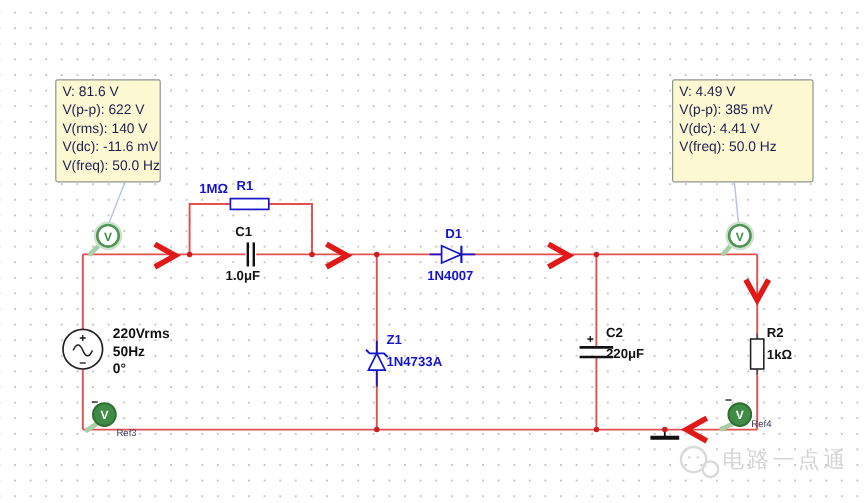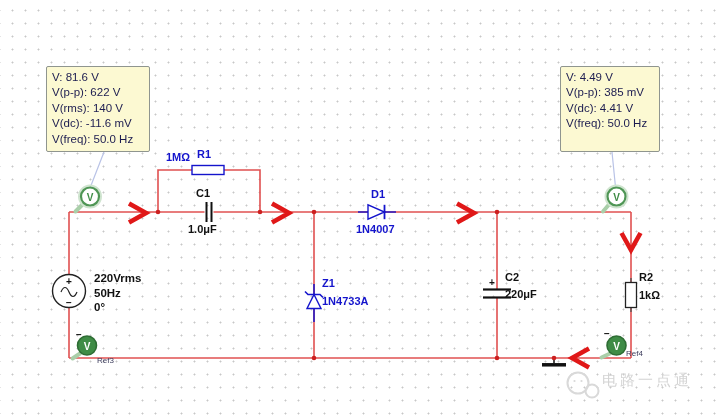--- a/index.html
+++ b/index.html
@@ -9,24 +9,24 @@
     background-image:radial-gradient(circle,#c7c7c7 0.9px,transparent 1.1px);
     background-size:13px 13px;background-position:6px 4px;
     font-family:"Liberation Sans",sans-serif;
   }
   svg{position:absolute;left:0;top:0;}
   .mbox{
     position:absolute;background:#fcf9d2;border:1px solid #8f958f;border-radius:2px;
     padding:3px 5px 2px 5px;color:#1c1c50;font-size:11.5px;line-height:15.4px;
     white-space:nowrap;box-sizing:border-box;
   }
-  #mbox-left{left:46px;top:66px;width:104px;height:86px;}
-  #mbox-right{left:560px;top:66px;width:100px;height:86px;}
+  #mbox-left{left:46px;top:66px;width:88px;height:86px;}
+  #mbox-right{left:560px;top:66px;width:118px;height:86px;}
   .wm-title{
-    position:absolute;left:602px;top:371px;font-size:15px;color:#d4d4d4;
+    position:absolute;left:602px;top:371px;font-size:18px;color:#d4d4d4;
     letter-spacing:3px;white-space:nowrap;
   }
   .wm-sub{
     position:absolute;left:601px;top:396px;font-size:12.5px;color:#d6d6d6;
     letter-spacing:0.5px;white-space:nowrap;
   }
   
   text{font-family:"Liberation Sans",sans-serif;}
   .lbl{font-size:11px;font-weight:bold;}
   .blue{fill:#1414cc;}

